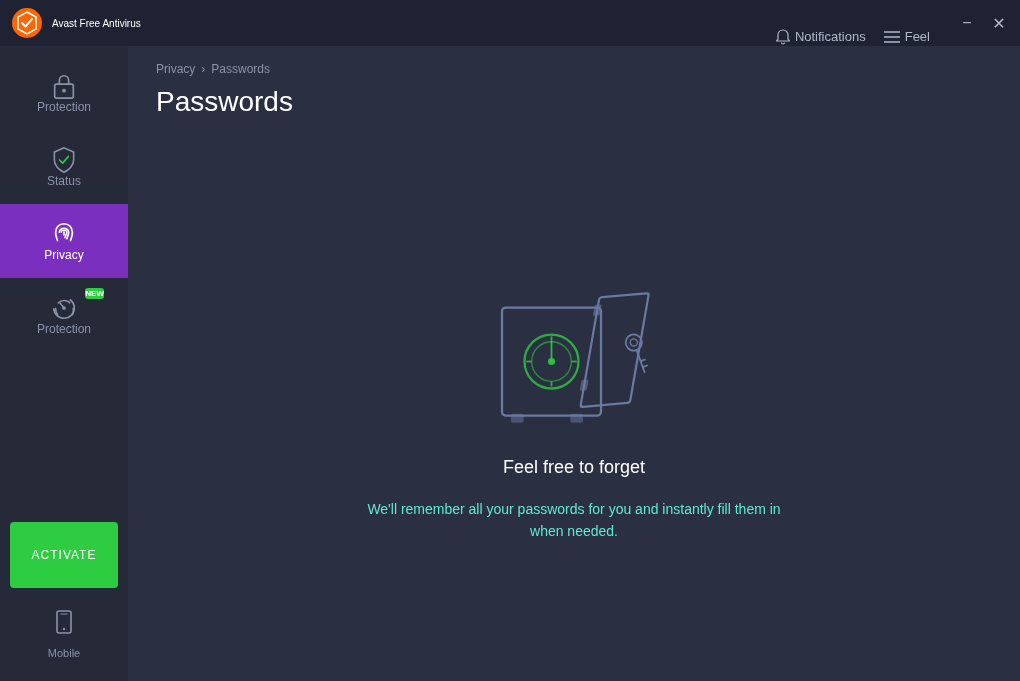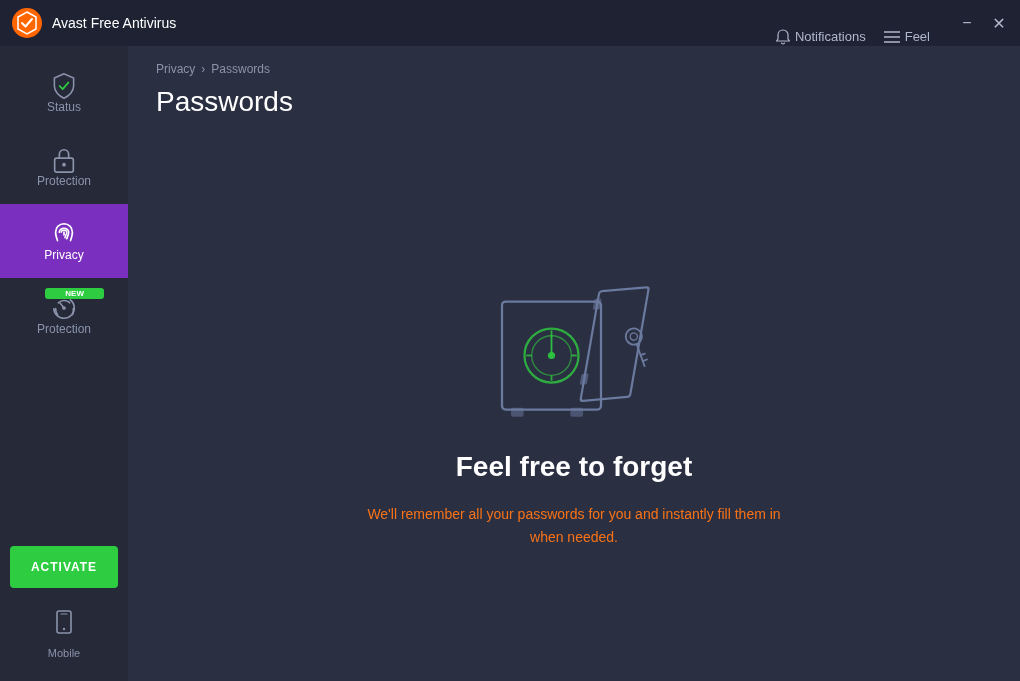--- a/index.html
+++ b/index.html
@@ -22,21 +22,21 @@
       padding: 0 12px;
       flex-shrink: 0;
     }
     .titlebar-logo {
       width: 30px;
       height: 30px;
       margin-right: 10px;
     }
     .titlebar-title {
       color: #ffffff;
-      font-size: 14px;
+      font-size: 10px;
       font-weight: 500;
       flex: 1;
     }
     .titlebar-actions {
       display: flex;
       align-items: center;
       gap: 18px;
     }
     .titlebar-btn {
       background: none;
@@ -105,23 +105,23 @@
       text-align: center;
     }
     .sidebar-spacer { flex: 1; }
     .sidebar-activate {
       width: calc(100% - 20px);
       margin: 10px;
       background: #2ecc40;
       color: #fff;
       border: none;
       border-radius: 4px;
-      padding: 14px 0;
+      padding: 26px 0;
       font-size: 12px;
-      font-weight: 700;
+      font-weight: 400;
       letter-spacing: 1px;
       cursor: pointer;
       text-align: center;
     }
     .sidebar-mobile {
       width: 100%;
       display: flex;
       flex-direction: column;
       align-items: center;
       padding: 12px 10px;
@@ -131,21 +131,21 @@
       gap: 13px;
     }
     .badge-new {
       position: absolute;
       top: 10px;
       right: 24px;
       background: #2ecc40;
       color: #fff;
       font-size: 8px;
       font-weight: 700;
-      padding: 1px 20px;
+      padding: 1px 0;
       border-radius: 3px;
     }
 
     
     .content {
       flex: 1;
       background: #2b2f42;
       display: flex;
       flex-direction: column;
       overflow: hidden;
@@ -179,28 +179,28 @@
       gap: 20px;
     }
 
     
     .safe-illustration {
       width: 180px;
       height: 160px;
     }
 
     .feel-free-title {
-      font-size: 28px;
+      font-size: 18px;
       color: #ffffff;
-      font-weight: 700;
+      font-weight: 400;
       text-align: center;
     }
     .feel-free-desc {
       font-size: 14px;
-      color: #f97316;
+      color: #5eead4;
       text-align: center;
       max-width: 420px;
       line-height: 1.6;
     }
     .get-started-btn {
       background: #2ecc40;
       color: #fff;
       border: none;
       border-radius: 4px;
       padding: 14px 48px;
@@ -263,34 +263,34 @@
       <button class="window-control">✕</button>
     </div>
   </div>
 </div>
 
 <div class="main-layout">
 
   <div class="sidebar">
 
     <div class="sidebar-item">
-      <svg class="icon-shield" viewBox="0 0 28 32" fill="none">
-        <path d="M14 2L3 7V16C3 22 8 27.5 14 30C20 27.5 25 22 25 16V7L14 2Z" stroke="#8a93aa" stroke-width="1.8" fill="none"></path>
-        <path d="M9 16L12.5 19.5L19 12" stroke="#2ecc40" stroke-width="2" stroke-linecap="round" stroke-linejoin="round"></path>
-      </svg>
-      <span class="sidebar-item-label">Status</span>
-    </div>
-
-    <div class="sidebar-item">
       <svg class="icon-lock" viewBox="0 0 26 30" fill="none">
         <rect x="3" y="13" width="20" height="15" rx="2" stroke="#8a93aa" stroke-width="1.8" fill="none"></rect>
         <path d="M8 13V9C8 6.2 10.2 4 13 4C15.8 4 18 6.2 18 9V13" stroke="#8a93aa" stroke-width="1.8" fill="none"></path>
         <circle cx="13" cy="20" r="2" fill="#8a93aa"></circle>
       </svg>
       <span class="sidebar-item-label">Protection</span>
+    </div>
+
+    <div class="sidebar-item">
+      <svg class="icon-shield" viewBox="0 0 28 32" fill="none">
+        <path d="M14 2L3 7V16C3 22 8 27.5 14 30C20 27.5 25 22 25 16V7L14 2Z" stroke="#8a93aa" stroke-width="1.8" fill="none"></path>
+        <path d="M9 16L12.5 19.5L19 12" stroke="#2ecc40" stroke-width="2" stroke-linecap="round" stroke-linejoin="round"></path>
+      </svg>
+      <span class="sidebar-item-label">Status</span>
     </div>
 
     <div class="sidebar-item active">
       <svg class="icon-fingerprint" viewBox="0 0 30 30" fill="none">
         <path d="M15 4C10 4 6 8 6 13C6 16 7 19 8 22" stroke="white" stroke-width="1.8" stroke-linecap="round" fill="none"></path>
         <path d="M15 4C20 4 24 8 24 13C24 16 23 19 22 22" stroke="white" stroke-width="1.8" stroke-linecap="round" fill="none"></path>
         <path d="M10 13C10 10.8 12.2 9 15 9C17.8 9 20 10.8 20 13C20 15 19 17 18 20" stroke="white" stroke-width="1.8" stroke-linecap="round" fill="none"></path>
         <path d="M12 13C12 11.9 13.3 11 15 11C16.7 11 18 11.9 18 13C18 14.5 17 16 16 19" stroke="white" stroke-width="1.6" stroke-linecap="round" fill="none"></path>
         <path d="M15 13V16" stroke="white" stroke-width="1.8" stroke-linecap="round"></path>
       </svg>

